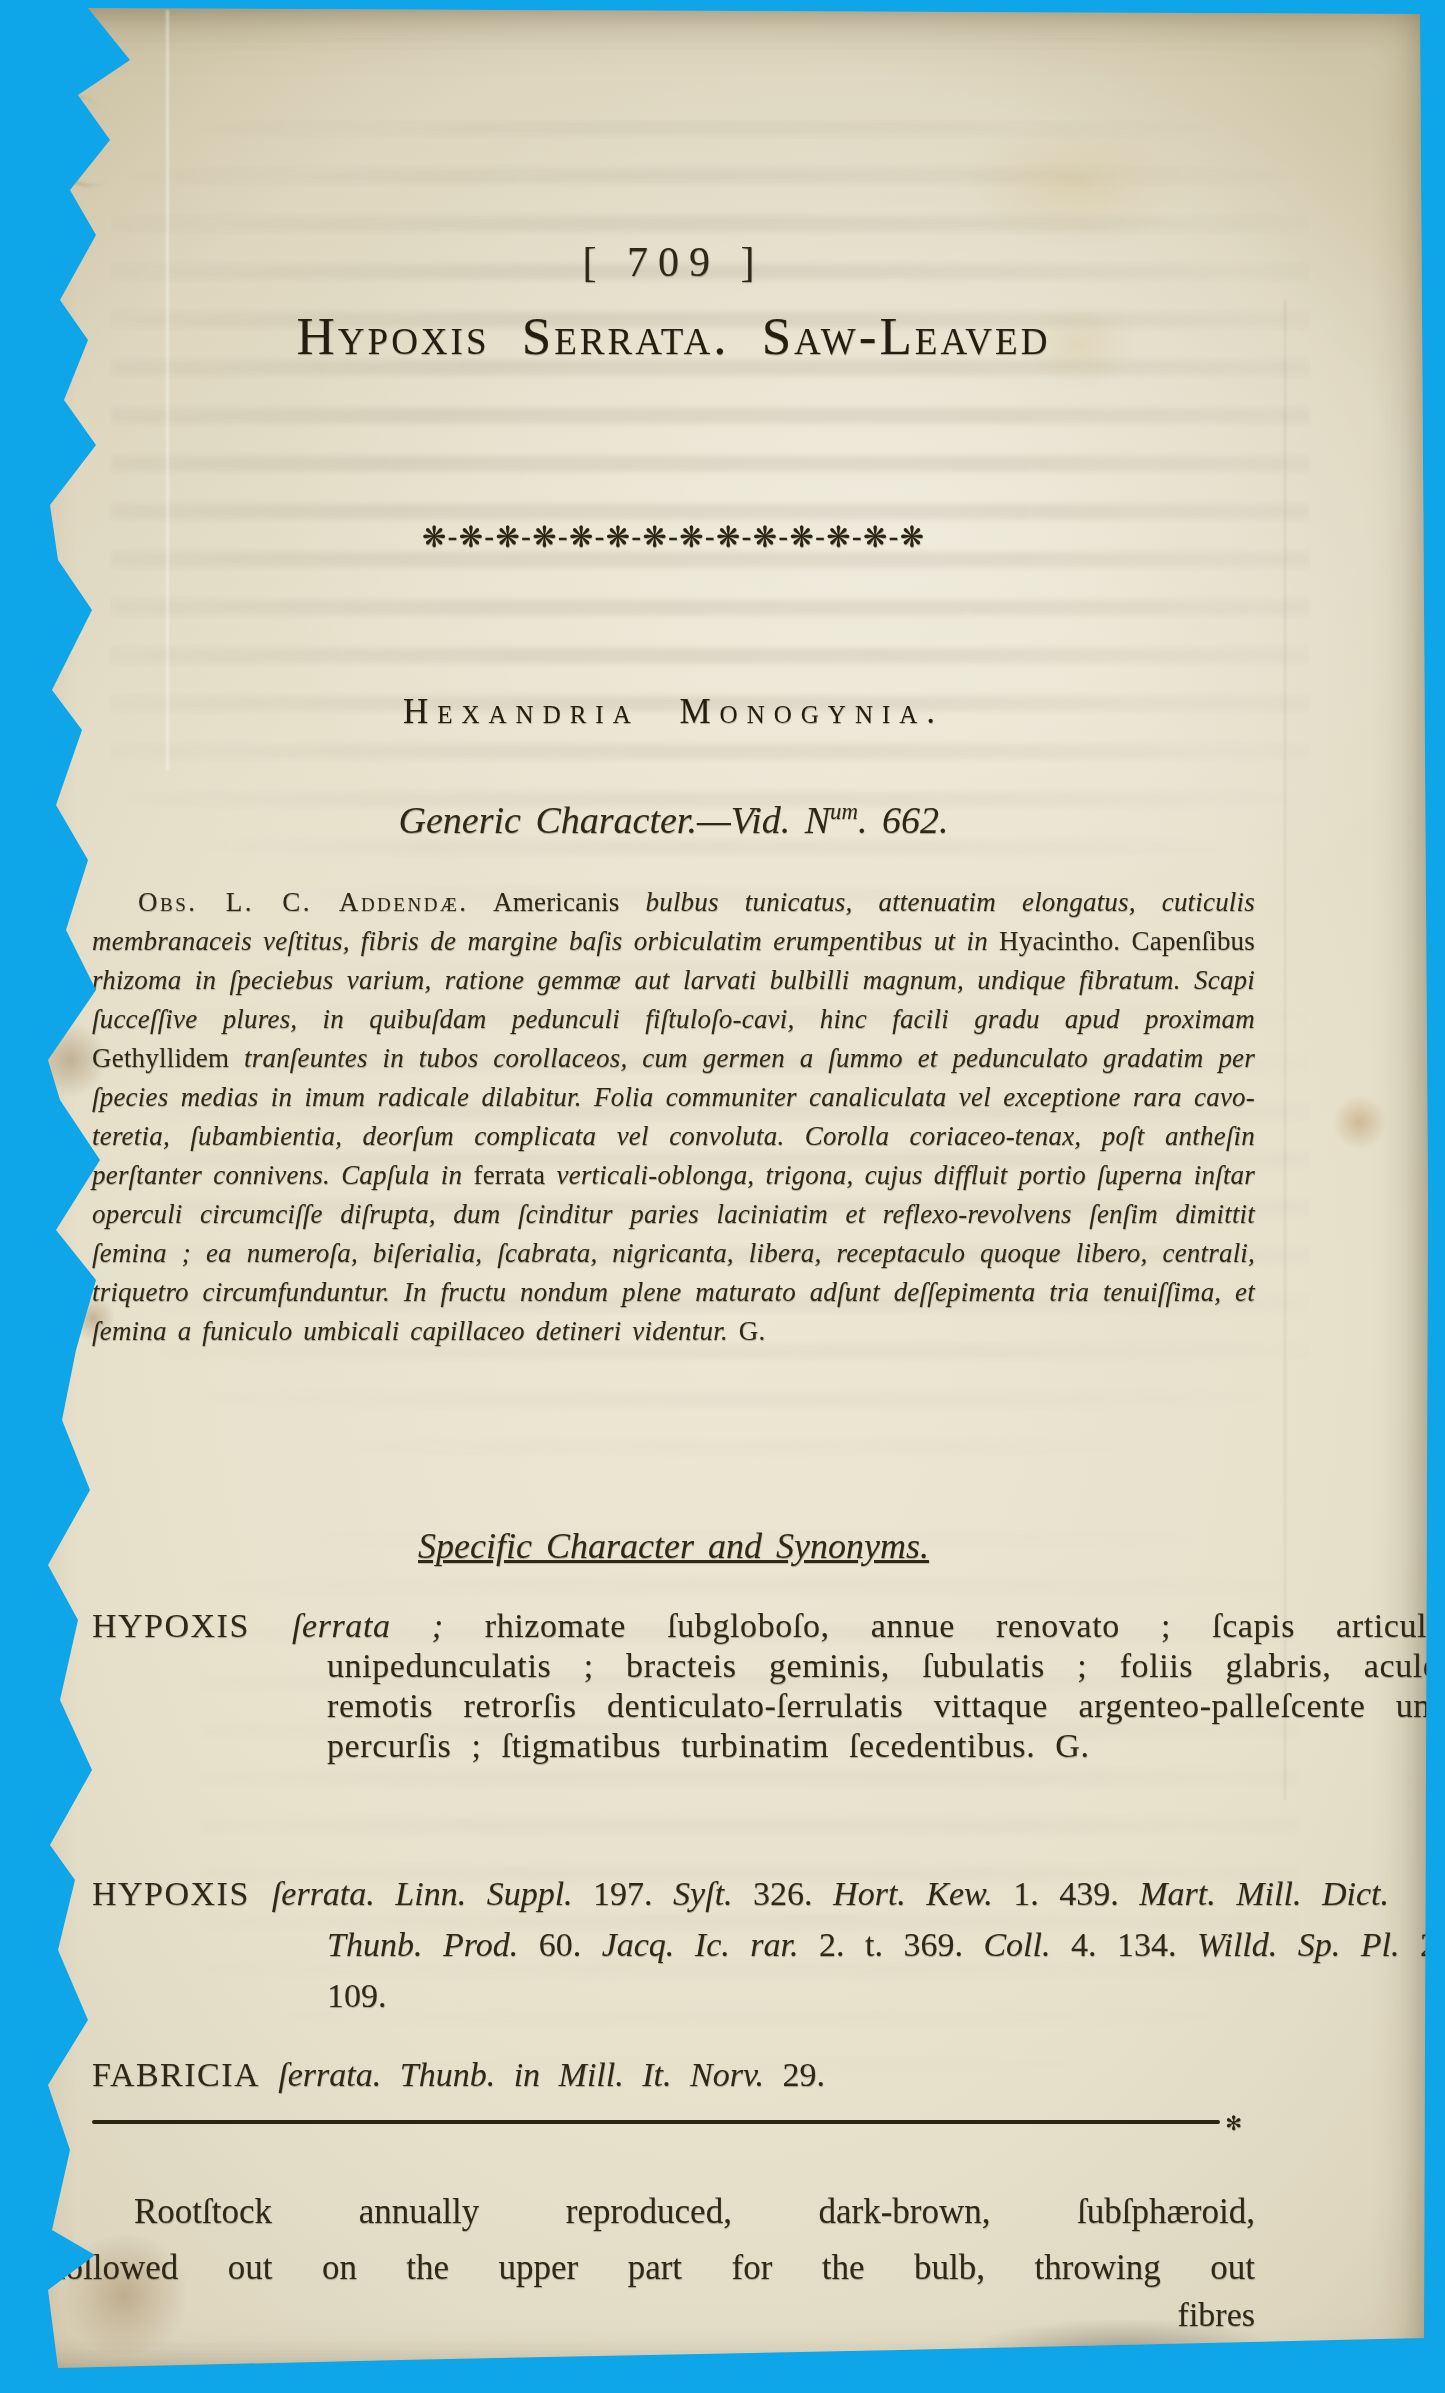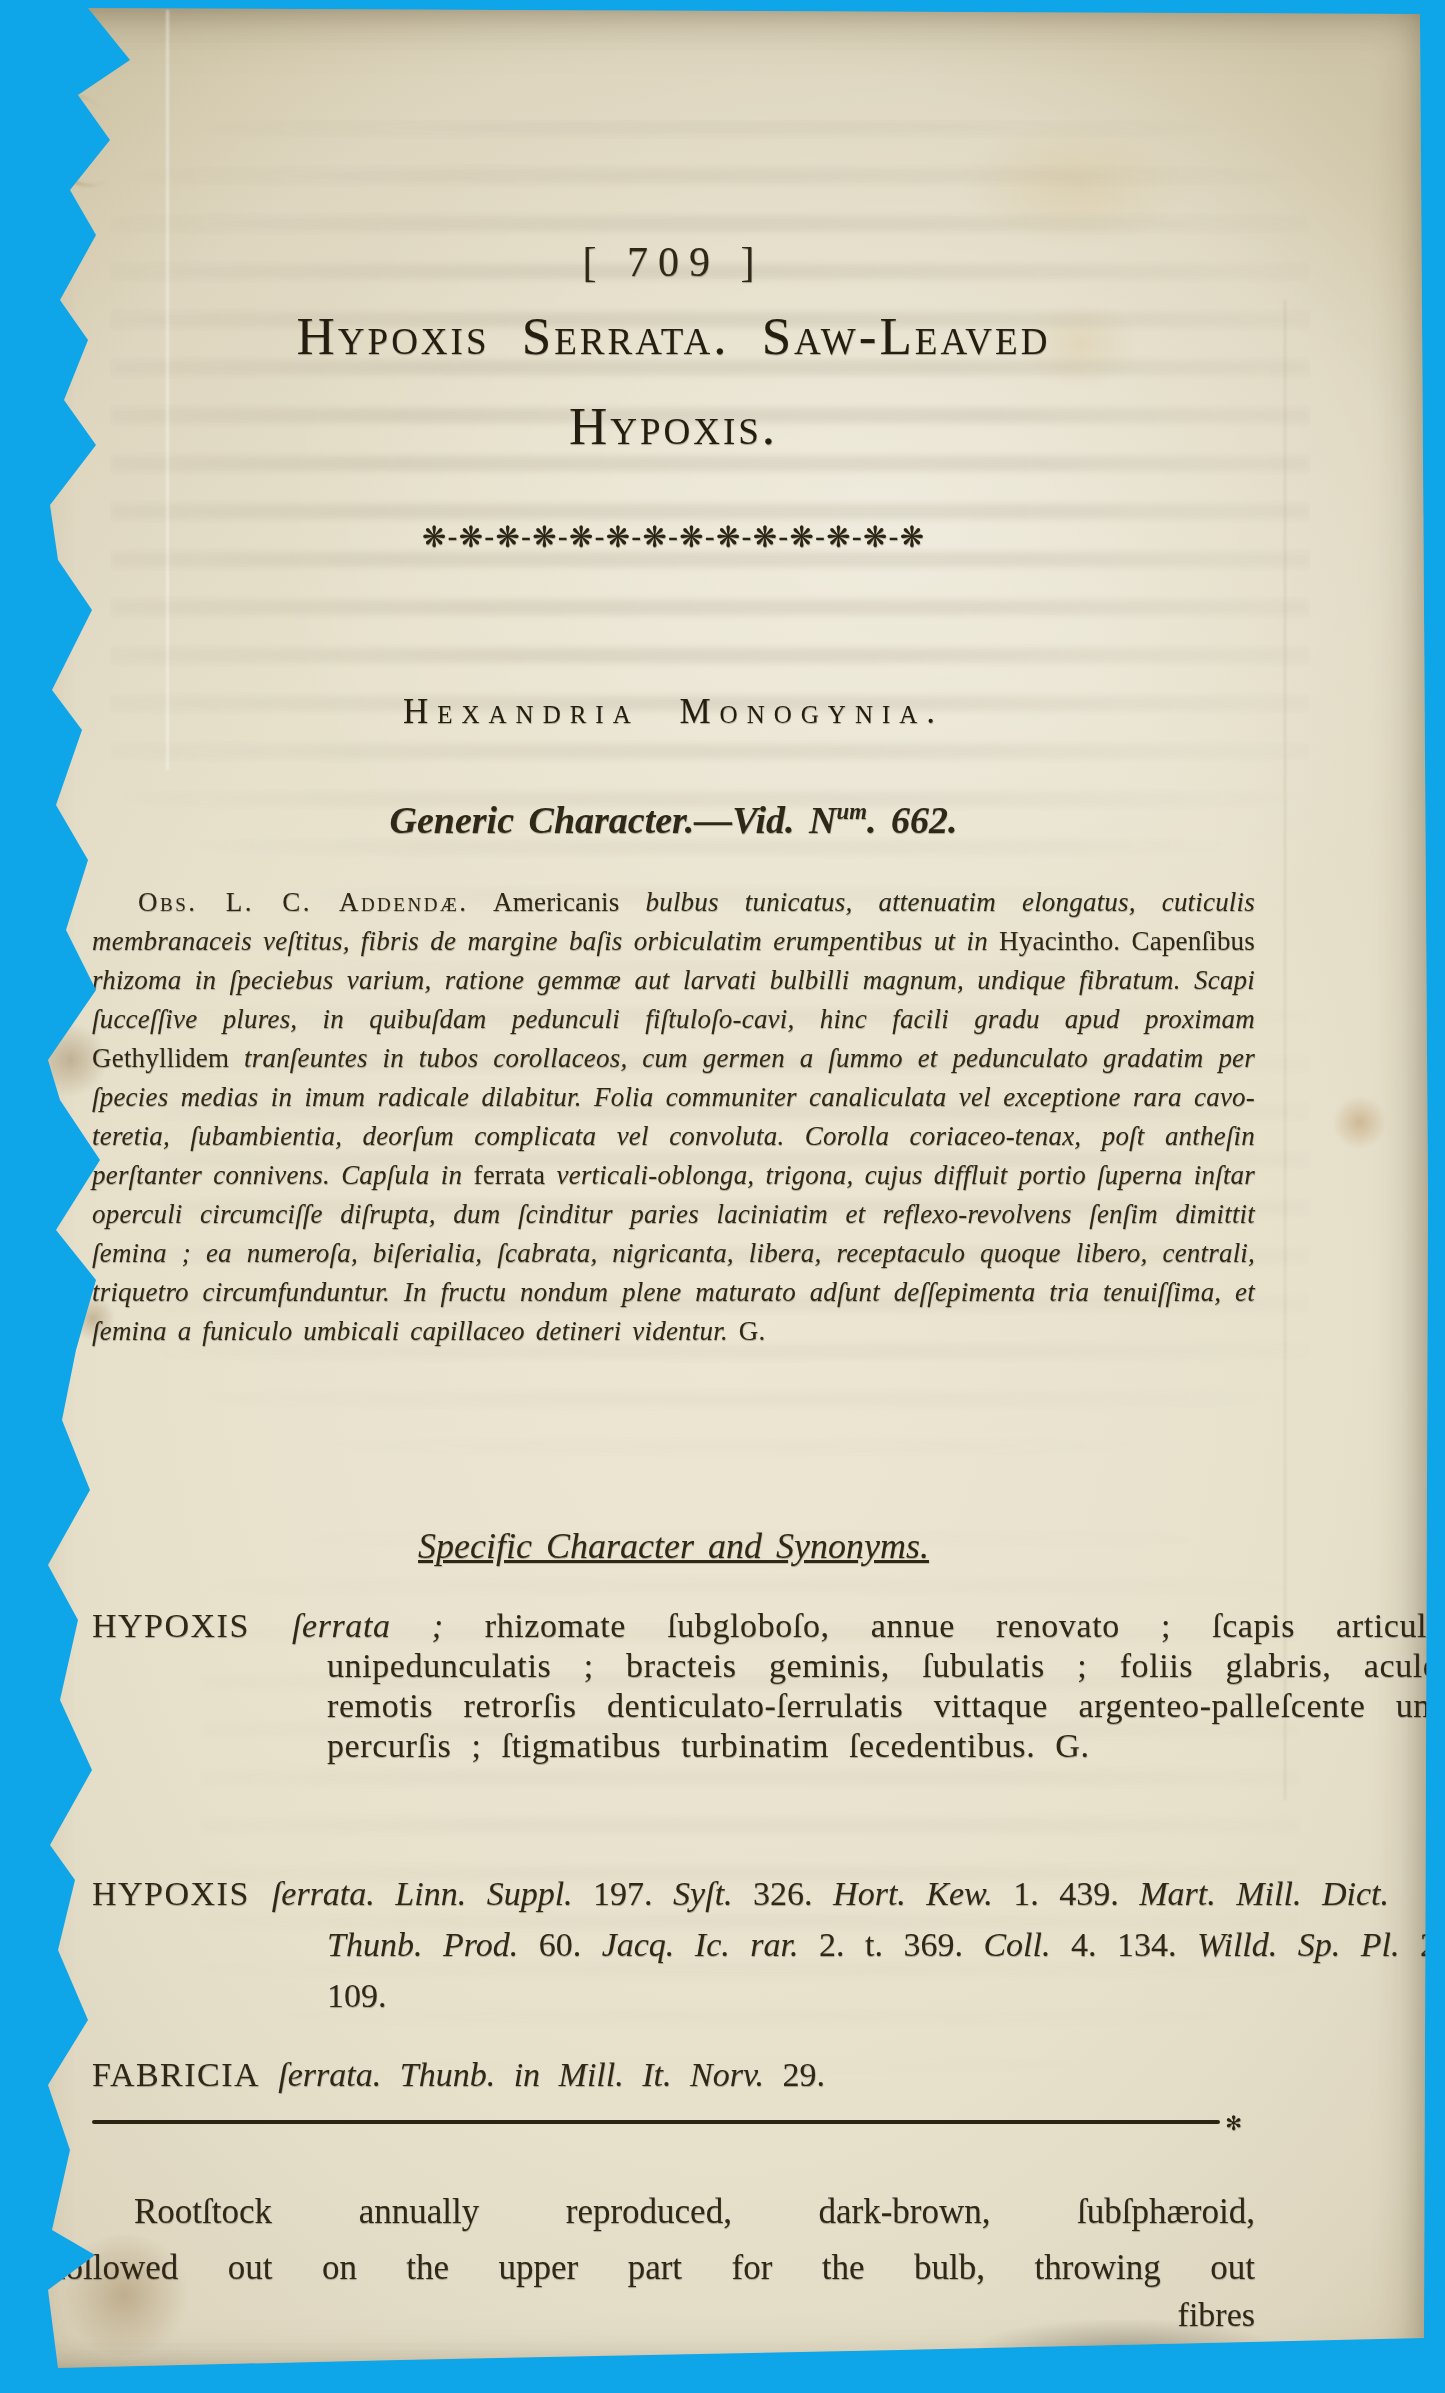--- a/index.html
+++ b/index.html
@@ -30,21 +30,21 @@
   .crease{position:absolute;pointer-events:none;}
   .blk{position:absolute;left:92px;width:1163px;color:#2f2819;
        text-shadow:0.4px 0.6px 0.8px rgba(47,40,25,0.35);}
   .center{text-align:center;}
   .pagenum{top:238px;font-size:42px;letter-spacing:10px;}
   .title{font-variant:small-caps;font-size:53px;letter-spacing:3px;word-spacing:16px;color:#241d10;}
   .t1{top:306px;} .t2{top:396px;}
   .ornament{top:520px;font-family:"DejaVu Sans",sans-serif;font-size:29px;letter-spacing:1px;color:#2b2414;}
   .classorder{top:598px;font-style:italic;font-size:37px;word-spacing:6px;}
   .hexandria{top:692px;font-variant:small-caps;font-size:35px;letter-spacing:9px;word-spacing:22px;color:#241d10;}
-  .generic{top:798px;font-style:italic;font-size:38px;word-spacing:5px;font-weight:bold;}
+  .generic{top:798px;font-style:italic;font-size:38px;word-spacing:5px;}
   .obs{top:883px;font-size:27px;line-height:39px;text-align:justify;text-indent:46px;
        font-style:italic;letter-spacing:0.2px;word-spacing:4px;}
   .obs .run-r,.obs .run-sc{font-style:normal;}
   .spec-head{top:1525px;font-style:italic;font-size:36px;word-spacing:5px;text-decoration:underline;}
   .hang{padding-left:235px;text-indent:-235px;text-align:justify;}
   .spec{top:1606px;font-size:34px;line-height:40px;letter-spacing:0.6px;word-spacing:11px;}
   .cite{top:1868px;font-size:34px;line-height:51px;font-style:italic;word-spacing:12px;text-align:left;}
   .cite .run-r,.cite .run-caps{font-style:normal;}
   .fabricia{top:2056px;font-size:34px;font-style:italic;word-spacing:10px;}
   .fabricia .run-r,.fabricia .run-caps{font-style:normal;}
@@ -81,21 +81,20 @@
     <div class="stain" style="left:70px;top:1295px;width:46px;height:46px;background:radial-gradient(circle,rgba(120,82,34,0.30),rgba(120,82,34,0) 70%);"></div>
     <div class="stain" style="left:1332px;top:1095px;width:55px;height:55px;background:radial-gradient(circle,rgba(158,104,40,0.32),rgba(158,104,40,0) 70%);"></div>
     <div class="stain" style="left:60px;top:2235px;width:130px;height:120px;background:radial-gradient(circle,rgba(122,82,32,0.30),rgba(122,82,32,0) 72%);"></div>
     <div class="stain" style="left:980px;top:2320px;width:290px;height:60px;background:radial-gradient(ellipse,rgba(75,70,60,0.35),rgba(75,70,60,0) 75%);border-radius:40%;"></div>
     <div class="stain" style="left:960px;top:120px;width:230px;height:130px;background:radial-gradient(ellipse,rgba(196,166,96,0.18),rgba(196,166,96,0) 70%);border-radius:40%;"></div>
     <div class="stain" style="left:1020px;top:300px;width:120px;height:90px;background:radial-gradient(ellipse,rgba(196,160,90,0.16),rgba(196,160,90,0) 70%);"></div>
 
     <div class="blk pagenum center">[ 709 ]</div>
 
     <div class="blk title t1 center">Hypoxis Serrata.  Saw-Leaved</div>
-    <div class="blk title t2 center">Hypoxis.</div>
 
     <div class="blk ornament center">❋-❋-❋-❋-❋-❋-❋-❋-❋-❋-❋-❋-❋-❋</div>
 
     <div class="blk hexandria center">Hexandria Monogynia.</div>
 
     <div class="blk generic center"><span class="run-i">Generic Character.—Vid. N</span><span class="run-sup">um</span><span class="run-i">. 662.</span></div>
 
     <div class="blk obs"><span class="run-sc">Obs. L. C. Addendæ.</span><span class="run-r">  Americanis </span><span class="run-i">bulbus tunicatus, attenuatim elongatus, cuticulis membranaceis veſtitus, fibris de margine baſis orbiculatim erumpentibus ut in </span><span class="run-r">Hyacintho.  Capenſibus </span><span class="run-i">rhizoma in ſpeciebus varium, ratione gemmæ aut larvati bulbilli magnum, undique fibratum.  Scapi ſucceſſive plures, in quibuſdam pedunculi fiſtuloſo-cavi, hinc facili gradu apud proximam </span><span class="run-r">Gethyllidem </span><span class="run-i">tranſeuntes in tubos corollaceos, cum germen a ſummo et pedunculato gradatim per ſpecies medias in imum radicale dilabitur.  Folia communiter canaliculata vel exceptione rara cavo-teretia, ſubambientia, deorſum complicata vel convoluta.  Corolla coriaceo-tenax, poſt antheſin perſtanter connivens.  Capſula in </span><span class="run-r">ferrata </span><span class="run-i">verticali-oblonga, trigona, cujus diffluit portio ſuperna inſtar operculi circumciſſe diſrupta, dum ſcinditur paries laciniatim et reflexo-revolvens ſenſim dimittit ſemina ; ea numeroſa, biſerialia, ſcabrata, nigricanta, libera, receptaculo quoque libero, centrali, triquetro circumfunduntur.  In fructu nondum plene maturato adſunt deſſepimenta tria tenuiſſima, et ſemina a funiculo umbicali capillaceo detineri videntur.</span><span class="run-r">  G.</span></div>
 
     <div class="blk spec-head center">Specific Character and Synonyms.</div>

